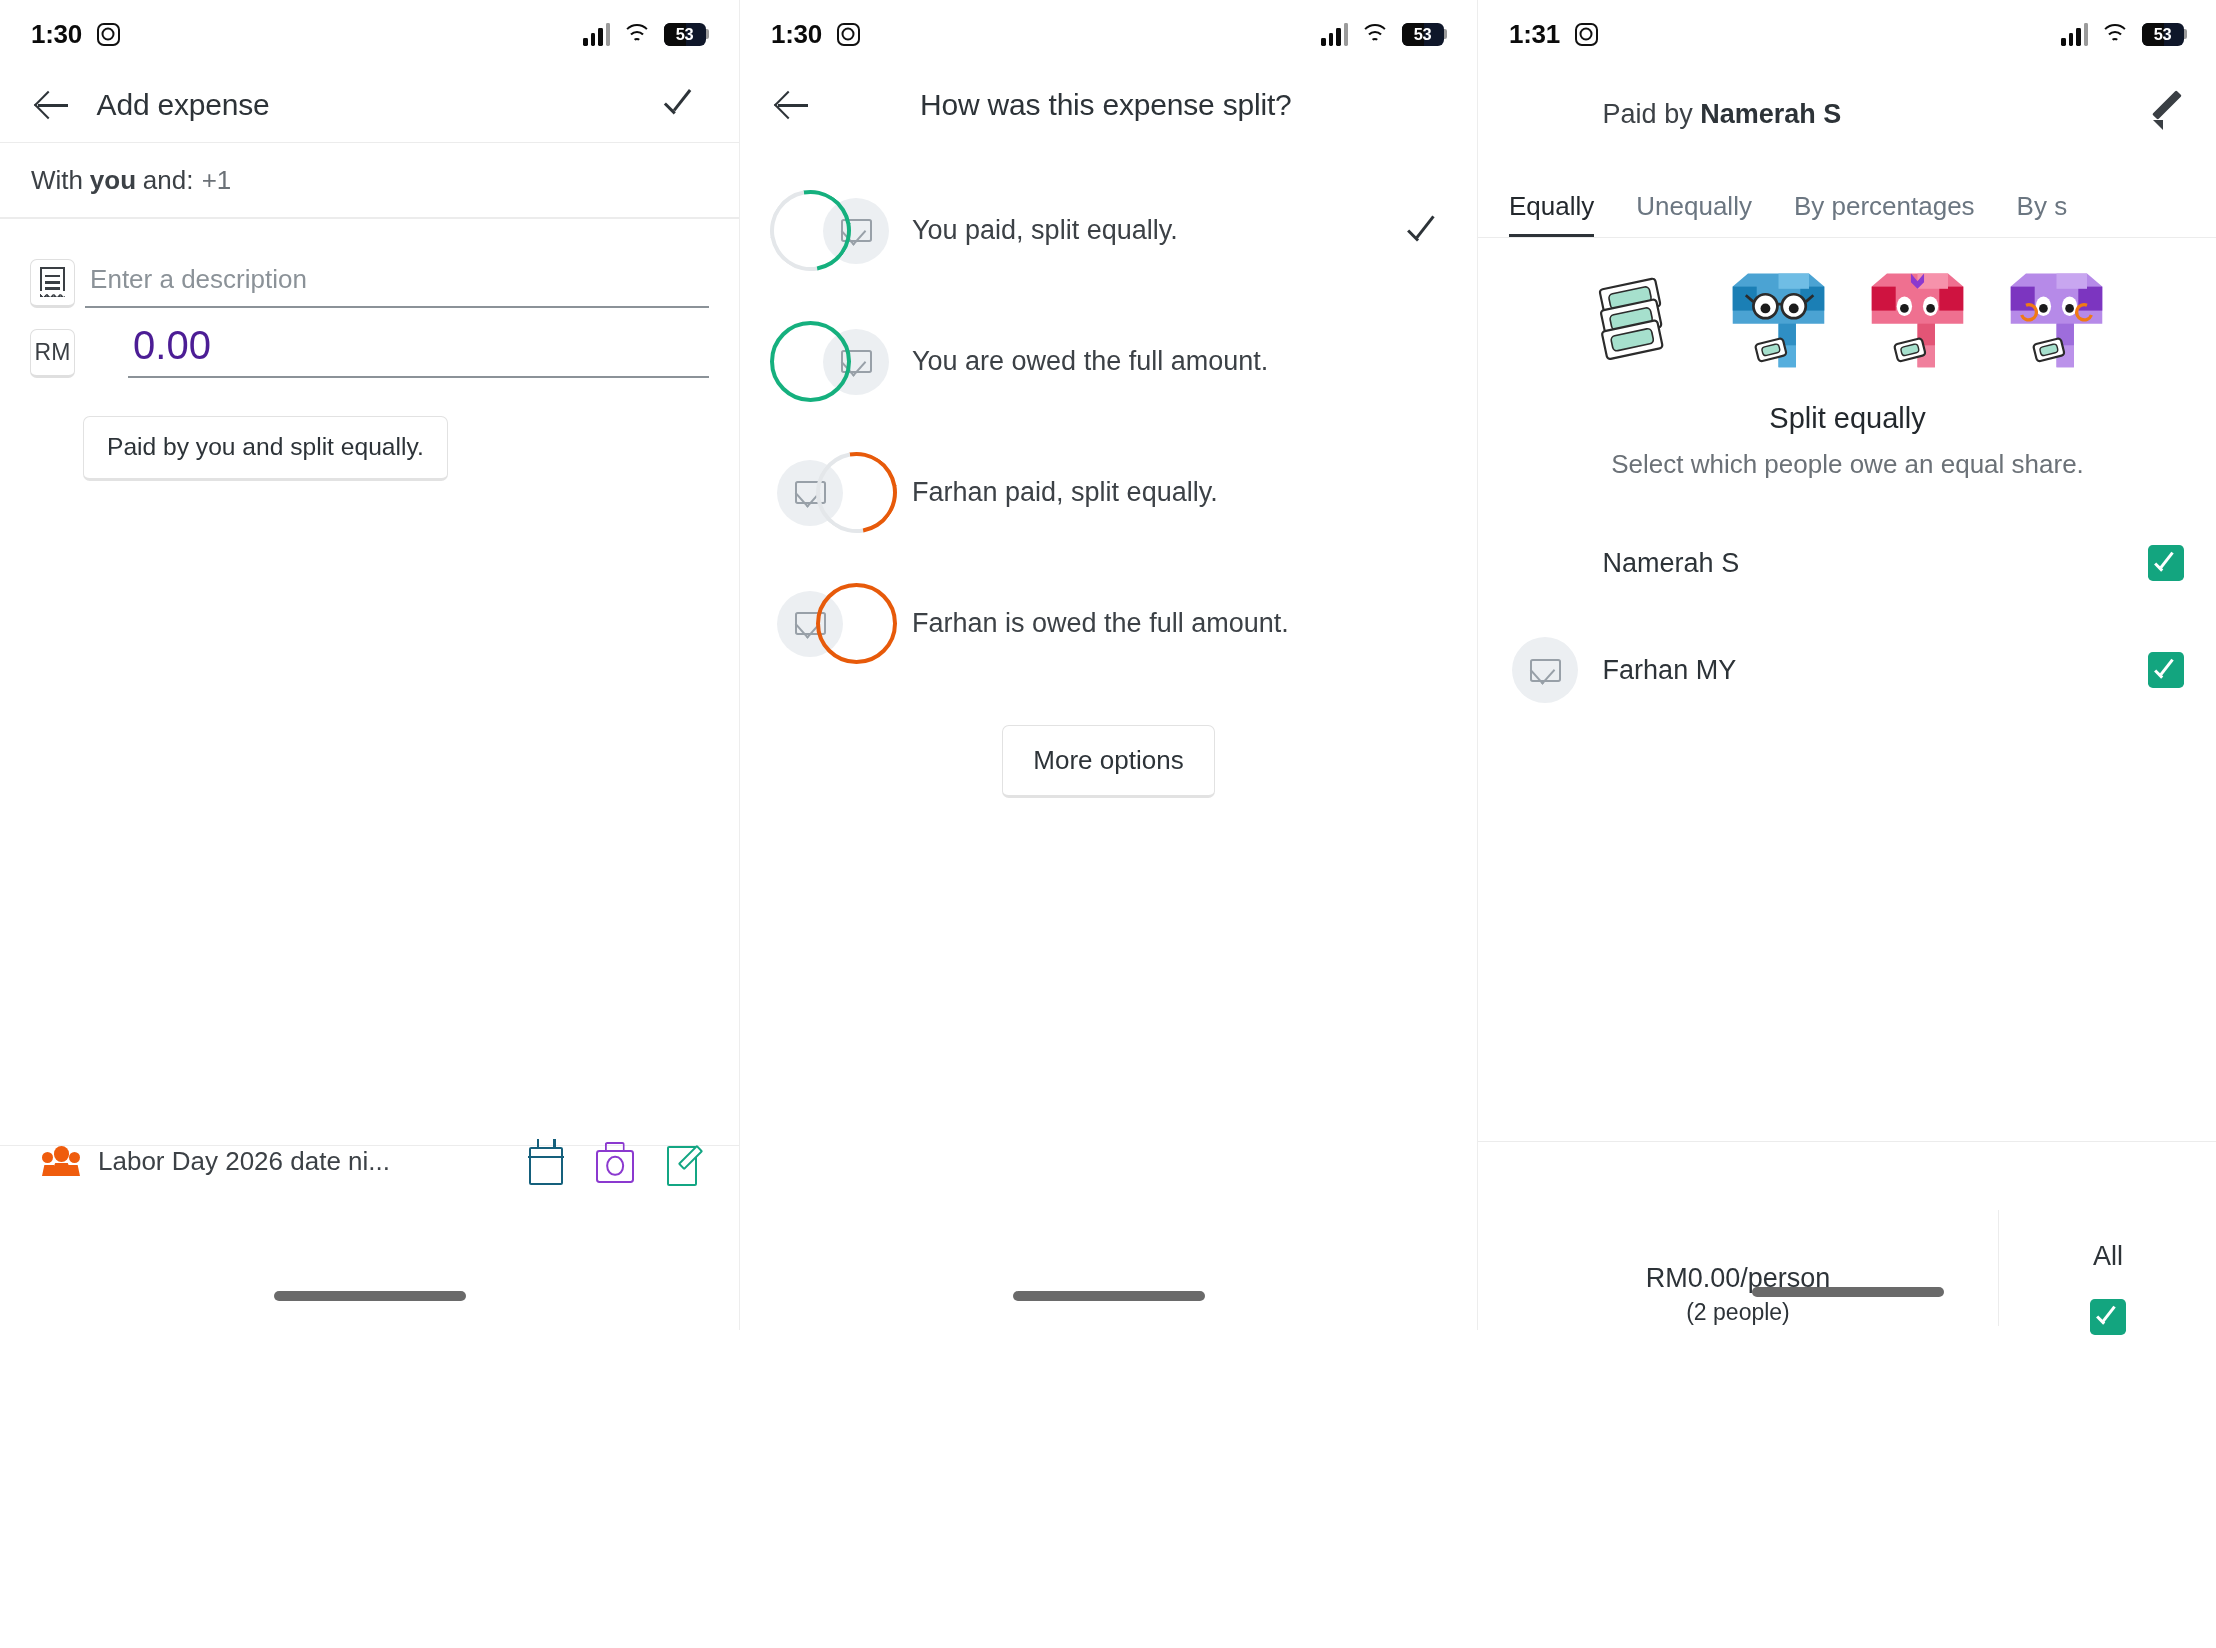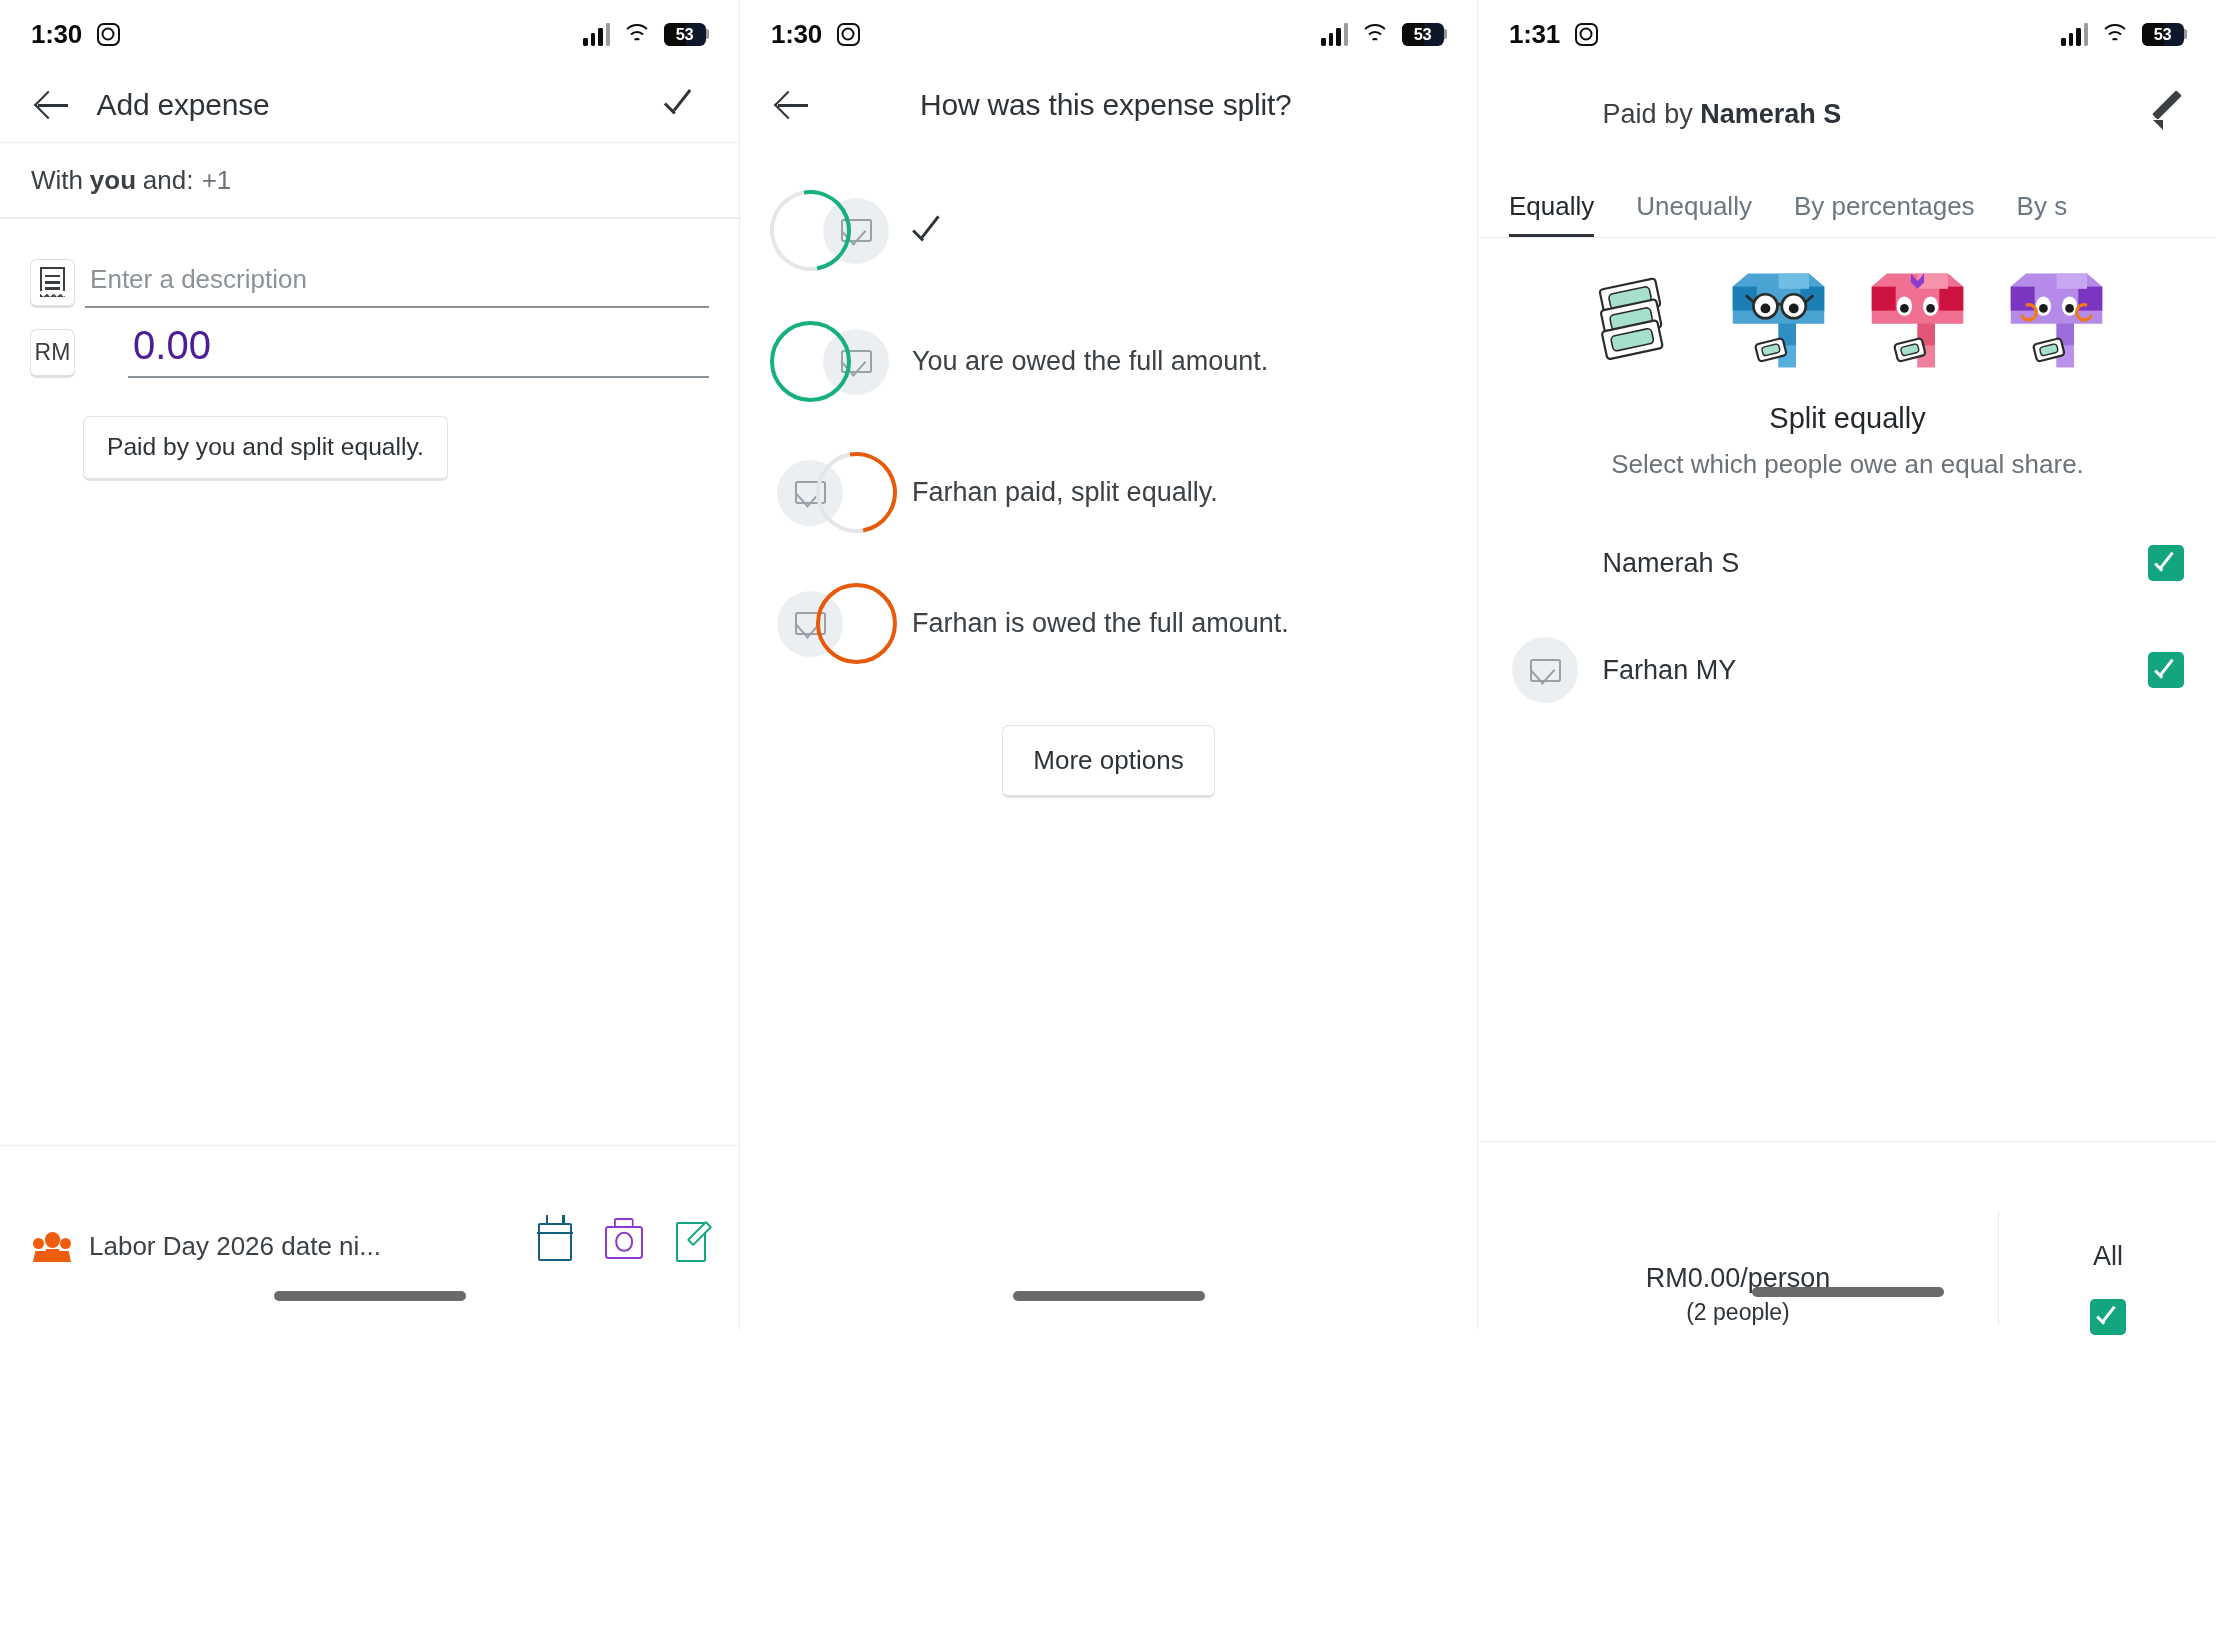--- a/index.html
+++ b/index.html
@@ -86,21 +86,21 @@
      background:transparent; font-family:"Liberation Sans", sans-serif; }
   .underline-input.amount { font-size:40px; color:#4c1d95; padding-bottom:8.2px;margin-left:43px; }
   .underline-input::placeholder { color:#8b9298; }
   .split-btn { margin:23px 0 0 53px; display:inline-block; border:1.4px solid #e2e2e2;
      border-bottom-width:3.4px; border-radius:6.8px; background:#fff; padding:16.4px 23px;
      font-size:24.6px; color:#2d3338; }
 
   
   .bottombar { position:absolute; left:0; right:0; bottom:0; height:185px;
      border-top:1.4px solid #ececec; }
-  .bb-row { display:flex; align-items:flex-end; height:116px; padding:0 33px; }
+  .bb-row { display:flex; align-items:flex-start; height:116px; padding:0 42px; }
   .group-ic { width:38px; height:30px; position:relative; flex:0 0 auto; margin-right:18px; }
   .group-ic .c-big { position:absolute; left:11.6px; top:0; width:15.7px; height:15.7px;
      background:#ef5c0d; border-radius:50%; }
   .group-ic .b-big { position:absolute; left:8.2px; top:17px; width:22.6px; height:13px;
      background:#ef5c0d; clip-path:polygon(22% 0,78% 0,100% 100%,0 100%); }
   .group-ic .c-s1 { position:absolute; left:0; top:6.2px; width:11px; height:11px;
      background:#ef5c0d; border-radius:50%; }
   .group-ic .b-s1 { position:absolute; left:0; top:18.5px; width:12.3px; height:11.6px;
      background:#ef5c0d; clip-path:polygon(20% 0,100% 0,100% 100%,0 100%); }
   .group-ic .c-s2 { position:absolute; right:0; top:6.2px; width:11px; height:11px;
@@ -360,20 +360,21 @@
       <div class="opt-row">
         <span class="av-pair">
           <span class="av left z-top">
             <span class="av-photo"><span class="q-tl"></span><span class="q-tr"></span><span class="q-bl"></span><span class="q-br"></span><span class="diag"></span></span>
             <span class="av-ring green"></span>
           </span>
           <span class="av right z-bot av-mail">
               <span class="mail-ic"></span>
             </span>
         </span>
+        <span class="opt-label">You paid, split equally.</span>
         <span class="opt-check"></span>
       </div>
 
       <div class="opt-row">
         <span class="av-pair">
           <span class="av left z-top">
             <span class="av-photo"><span class="q-tl"></span><span class="q-tr"></span><span class="q-bl"></span><span class="q-br"></span><span class="diag"></span></span>
             <span class="av-ring green-full"></span>
           </span>
           <span class="av right z-bot av-mail">

